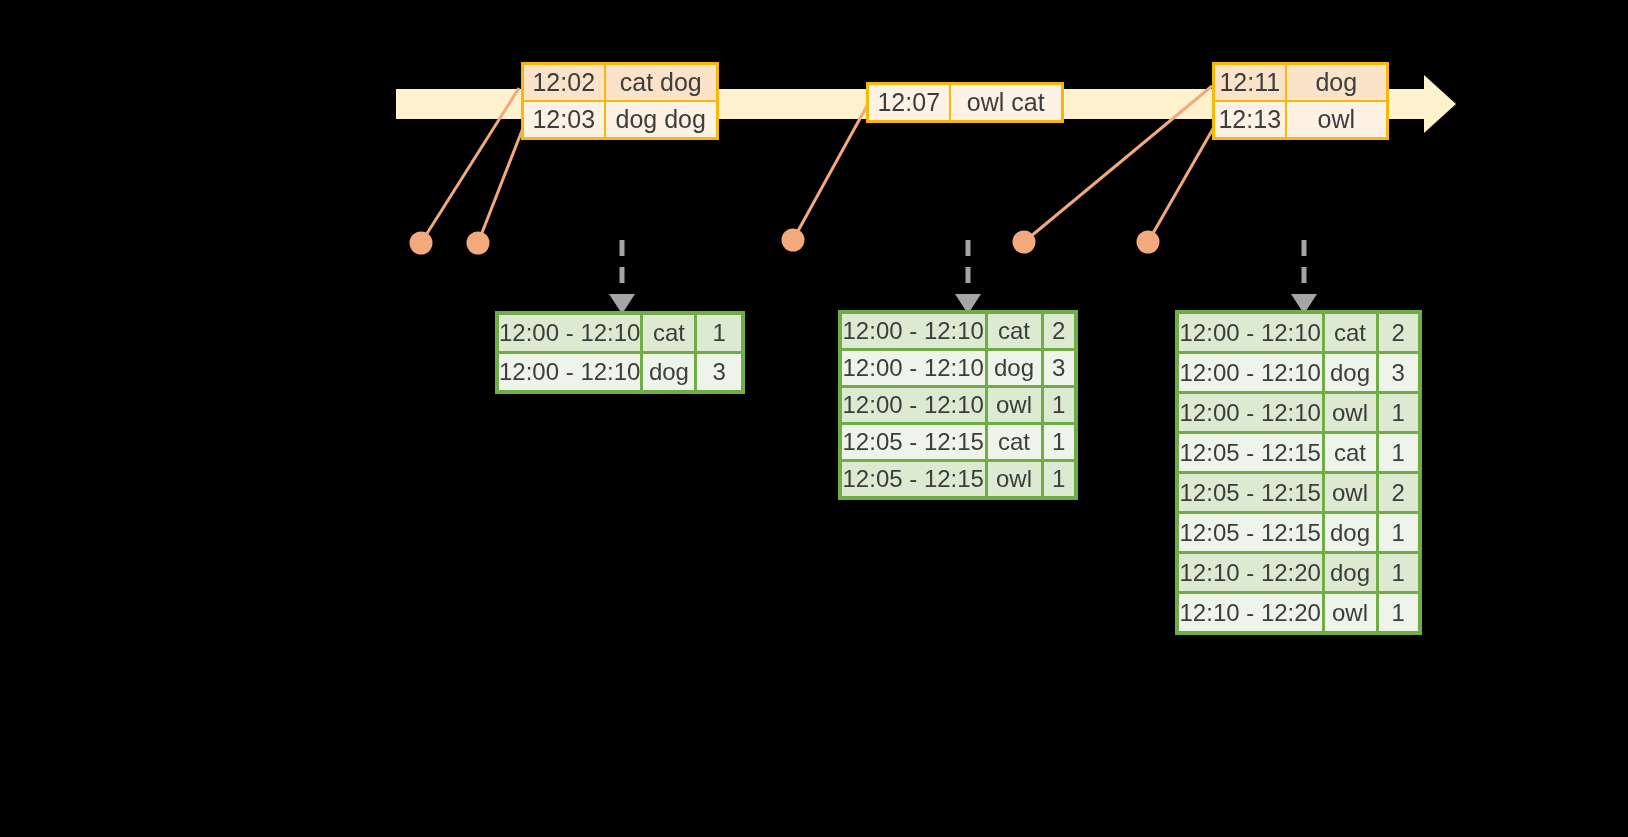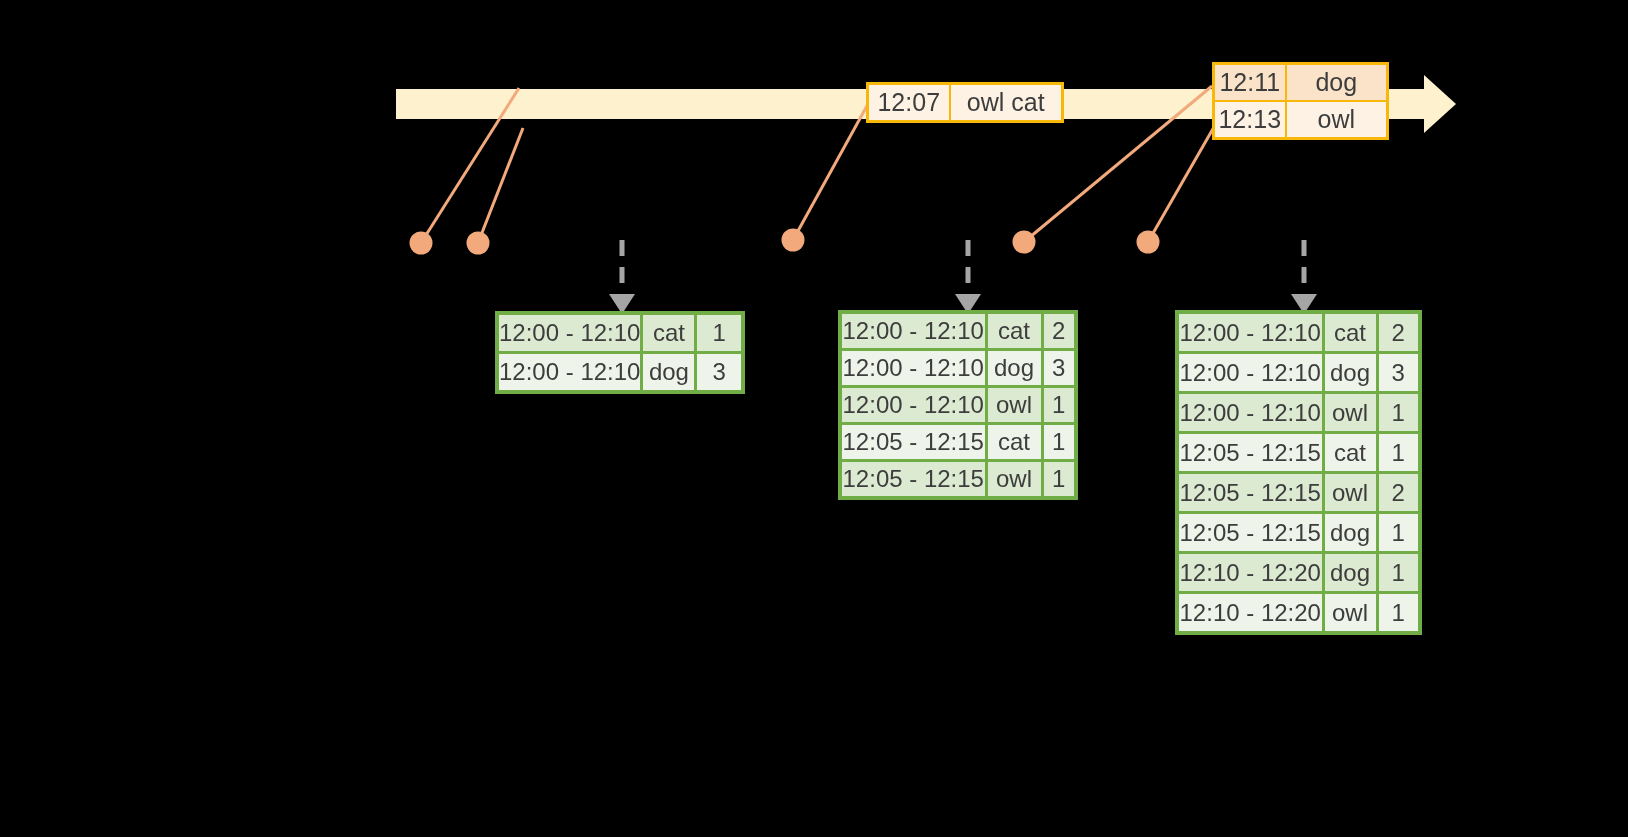--- a/index.html
+++ b/index.html
@@ -74,20 +74,28 @@
   <div class="dot" style="left:793px; top:240px;"></div>
   <div class="dot" style="left:1024px; top:242px;"></div>
   <div class="dot" style="left:1148px; top:242px;"></div>
 
   <table class="event-table" style="left:521px; top:62px;">
     <colgroup>
         <col style="width:82px">
         <col style="width:113px">
       </colgroup>
     <tbody>
+        <tr>
+          <td class="dark">12:02</td>
+          <td class="dark">cat dog</td>
+        </tr>
+        <tr>
+          <td class="light">12:03</td>
+          <td class="light">dog dog</td>
+        </tr>
       </tbody>
   </table>
 
   <table class="event-table" style="left:866px; top:82px;padding-left:35px;">
     <colgroup>
         <col style="width:82px">
         <col style="width:113px">
       </colgroup>
     <tbody>
         <tr>

